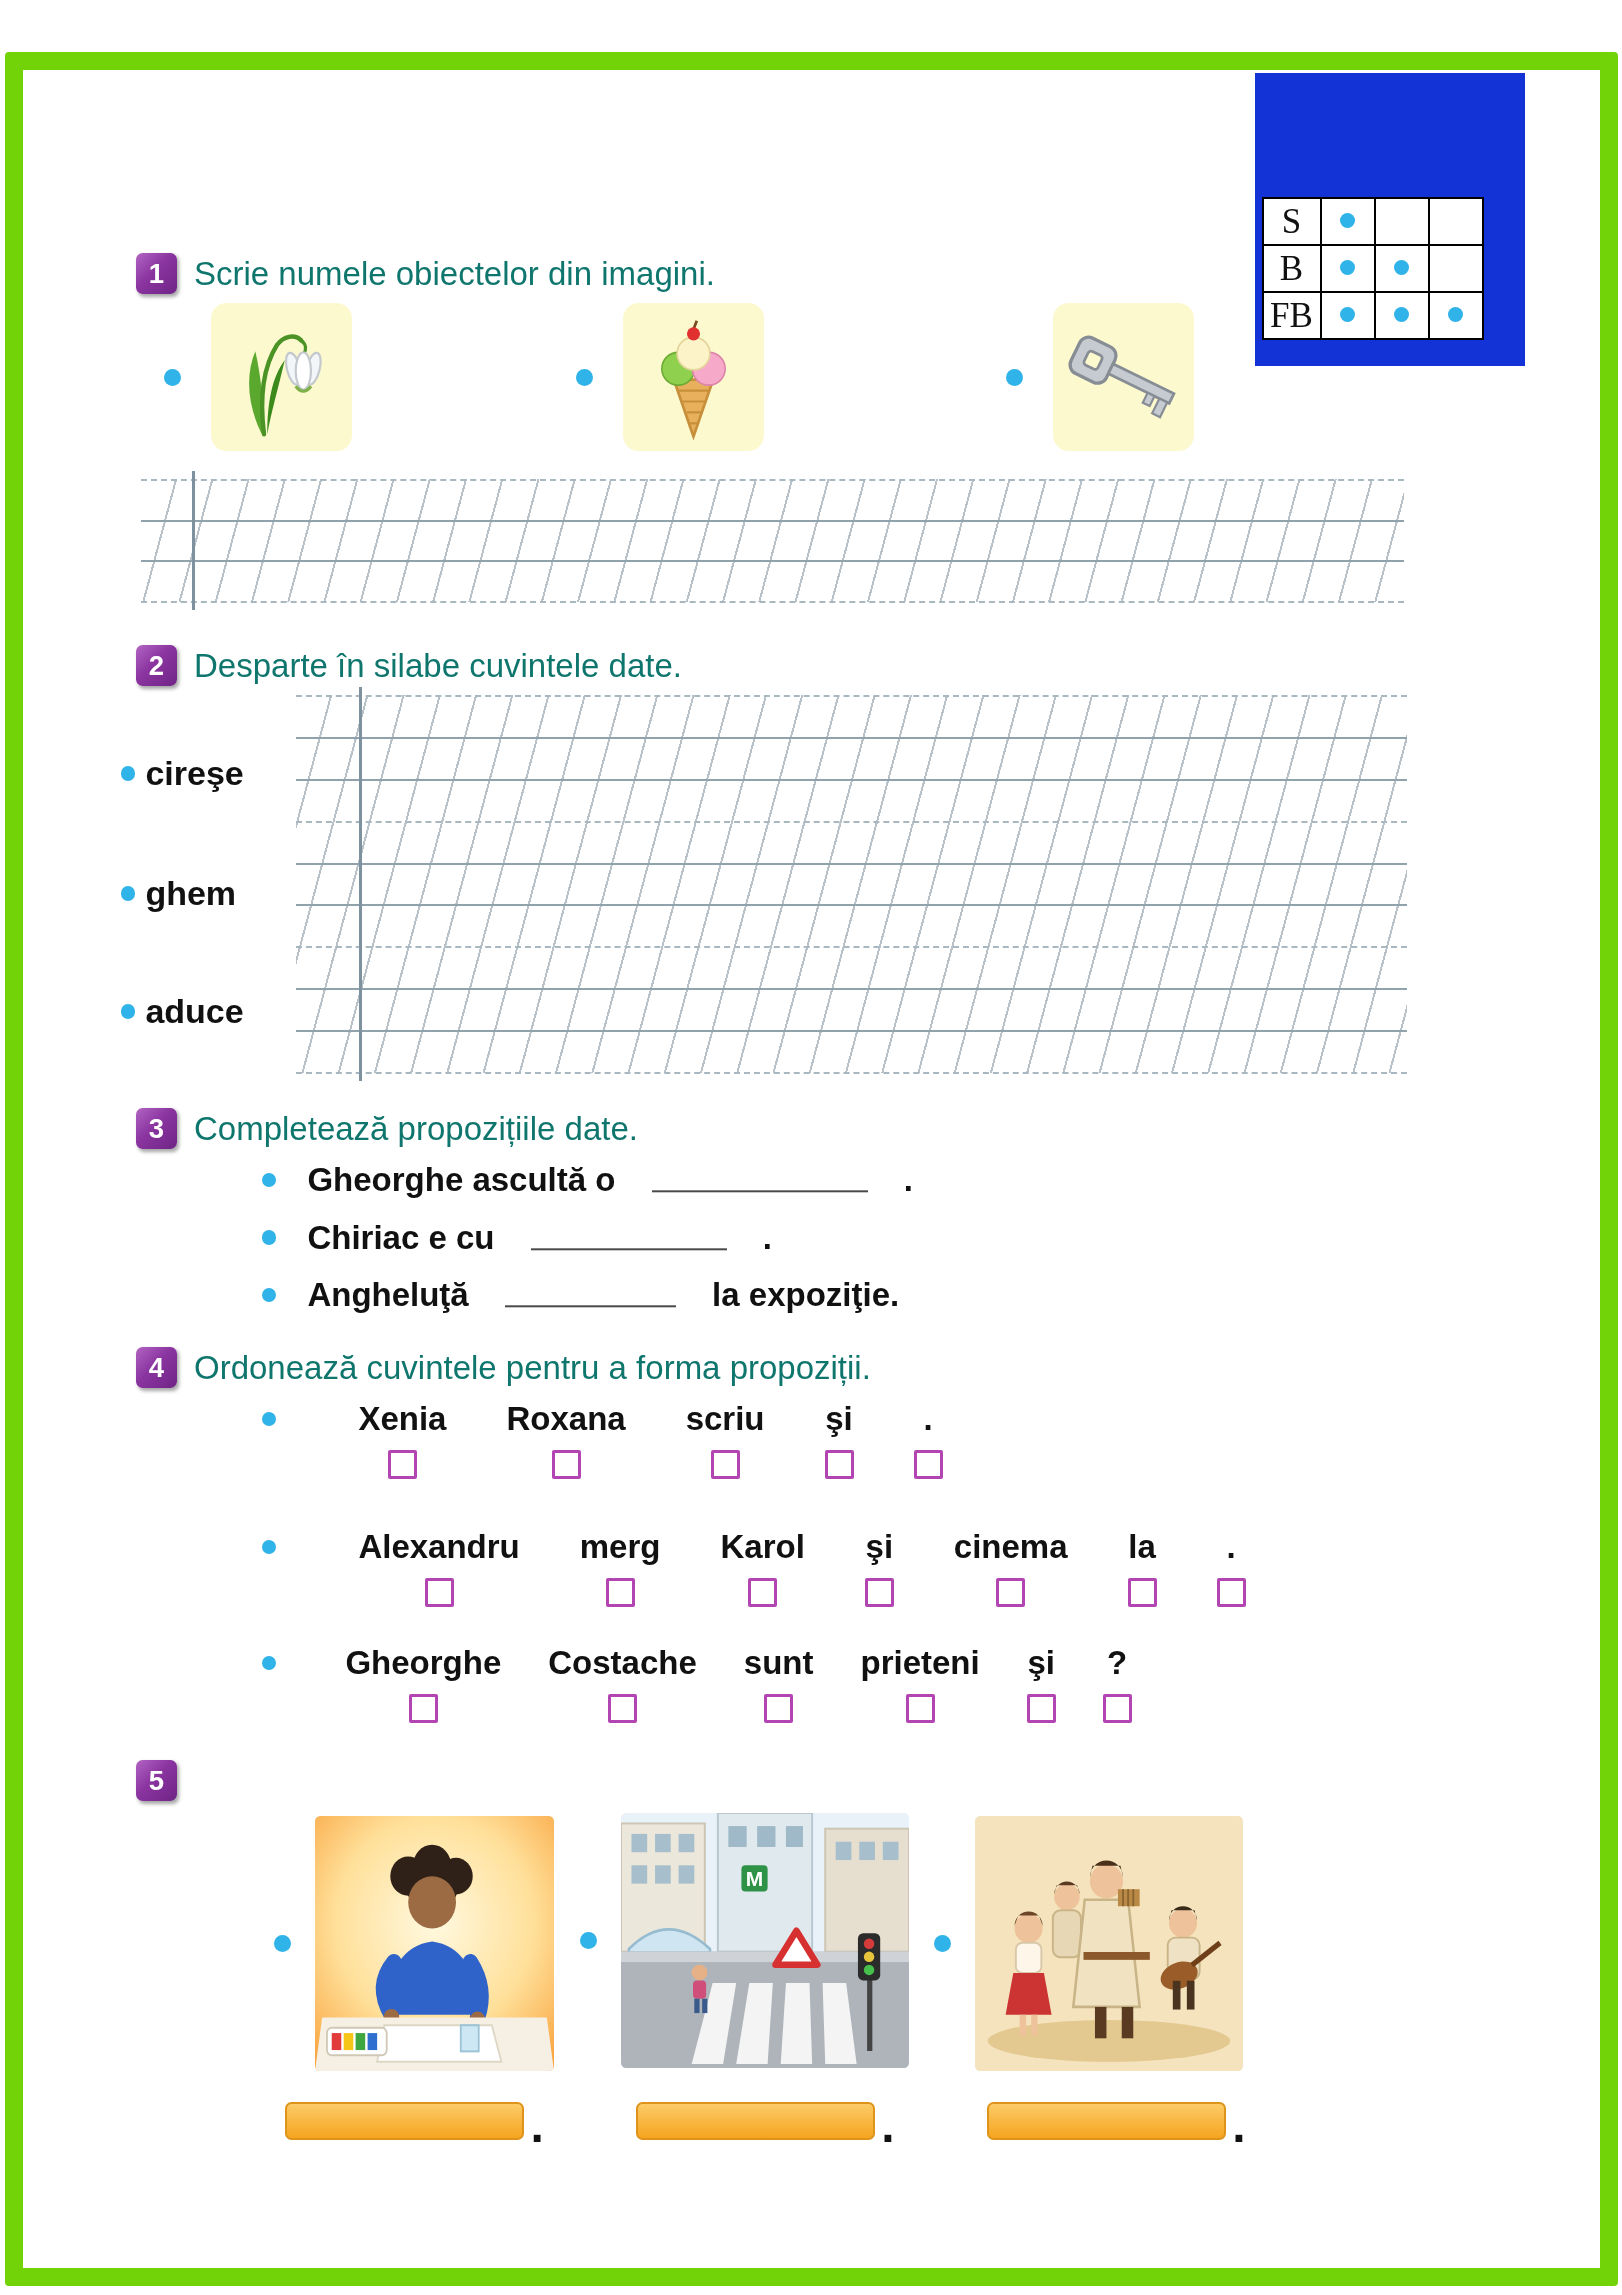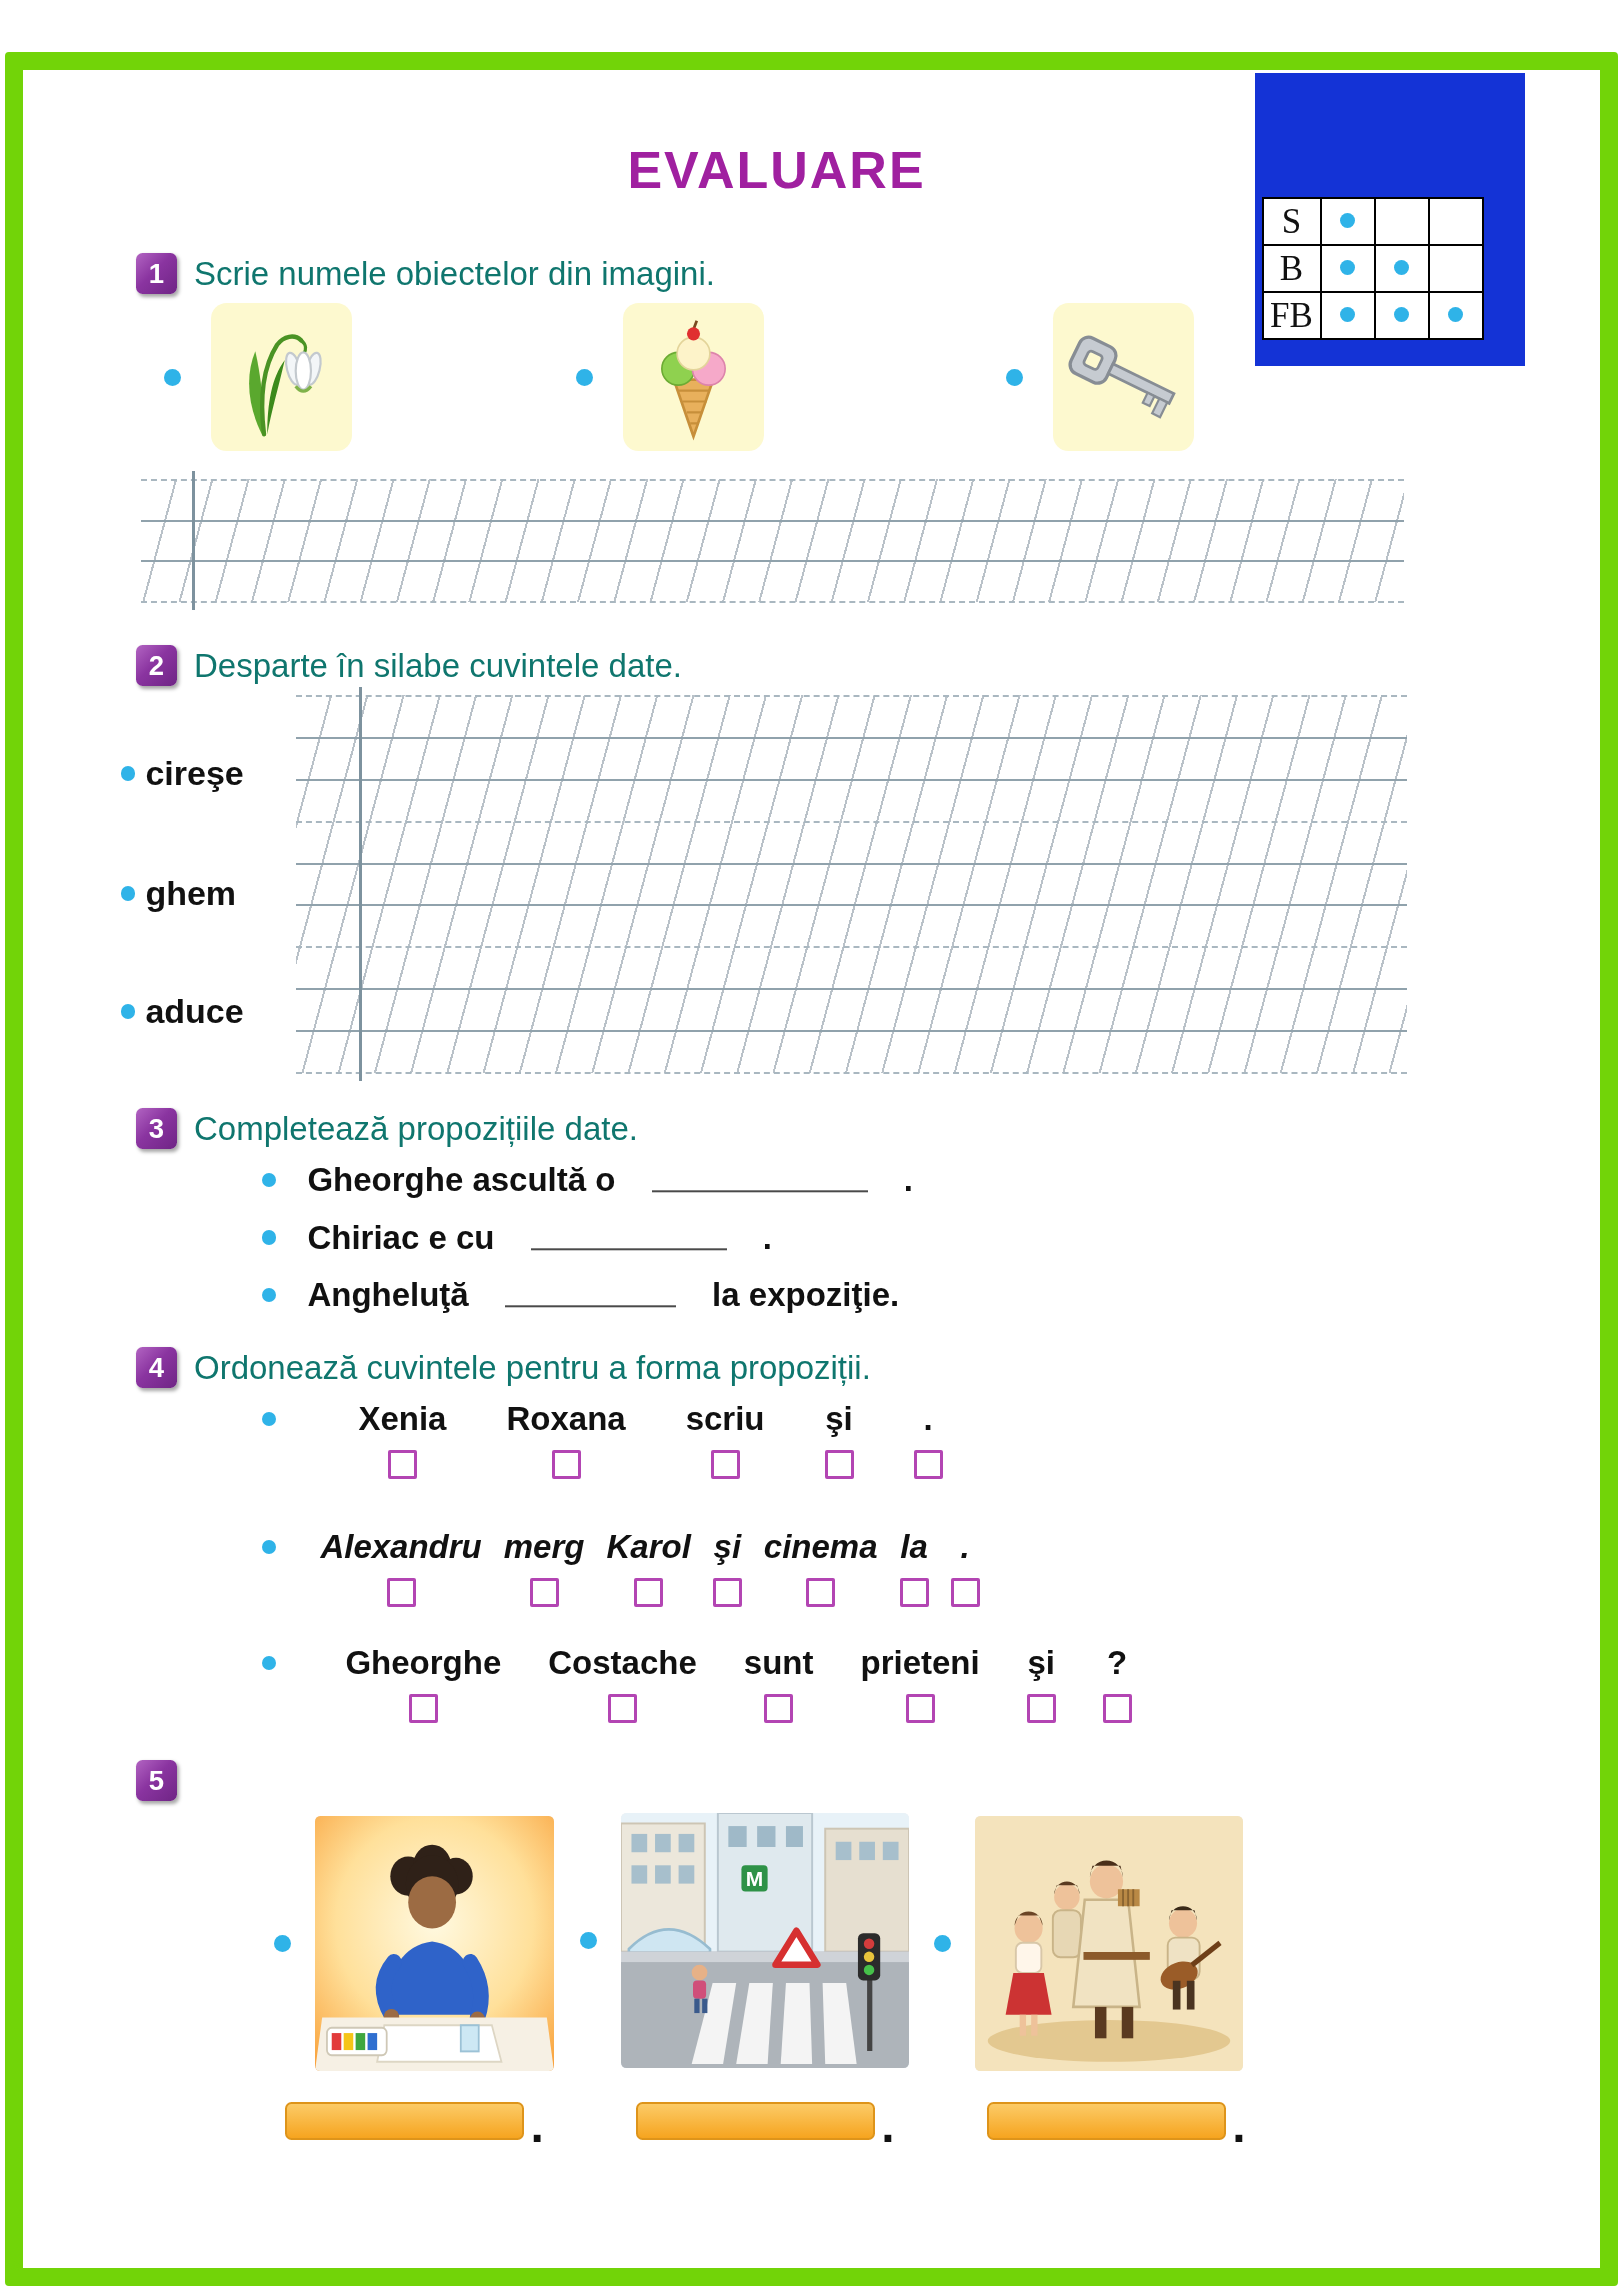--- a/index.html
+++ b/index.html
@@ -186,21 +186,20 @@
     font-size: 30px;
   }
 </style>
 </head>
 <body>
 
 <div class="page">
 
   <div class="frame"></div>
 
-  <div class="title">EVALUARE</div>
 
   <div class="grade-box">
     <table class="grade-table">
       <tbody>
           <tr>
         <td class="lbl">S</td>
         <td><span class="dot"></span></td>
         <td></td>
         <td></td>
       </tr>
@@ -359,21 +358,21 @@
     <div class="token">
       <span>şi</span>
       <span class="cbox"></span>
     </div>
     <div class="token">
       <span>.</span>
       <span class="cbox"></span>
     </div>
   </div>
 
-  <div class="ex4-row" style="left:262px; top:1528px; gap:22px;font-style:italic;">
+  <div class="ex4-row" style="left:262px; top:1528px; gap:60px;">
     <span class="bullet small"></span>
     <div class="token">
       <span>Alexandru</span>
       <span class="cbox"></span>
     </div>
     <div class="token">
       <span>merg</span>
       <span class="cbox"></span>
     </div>
     <div class="token">

